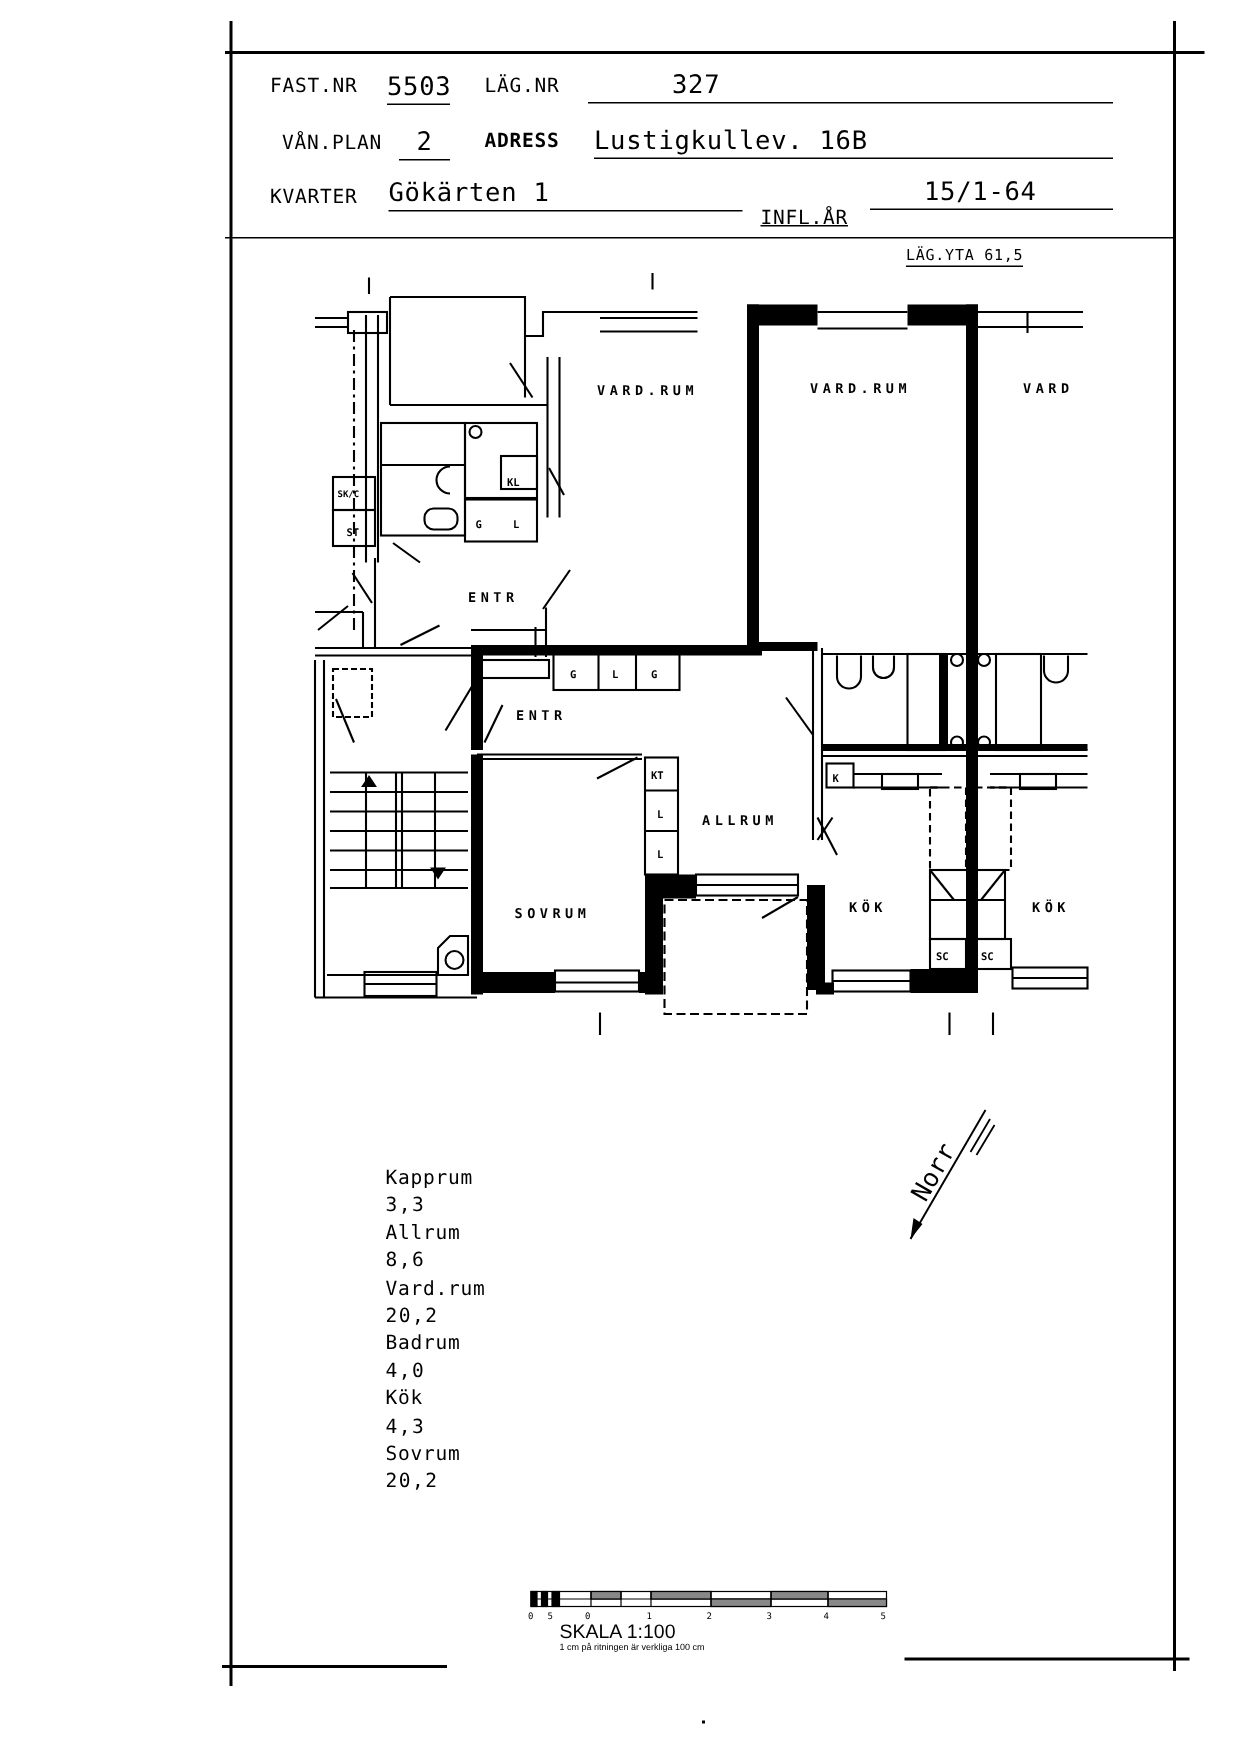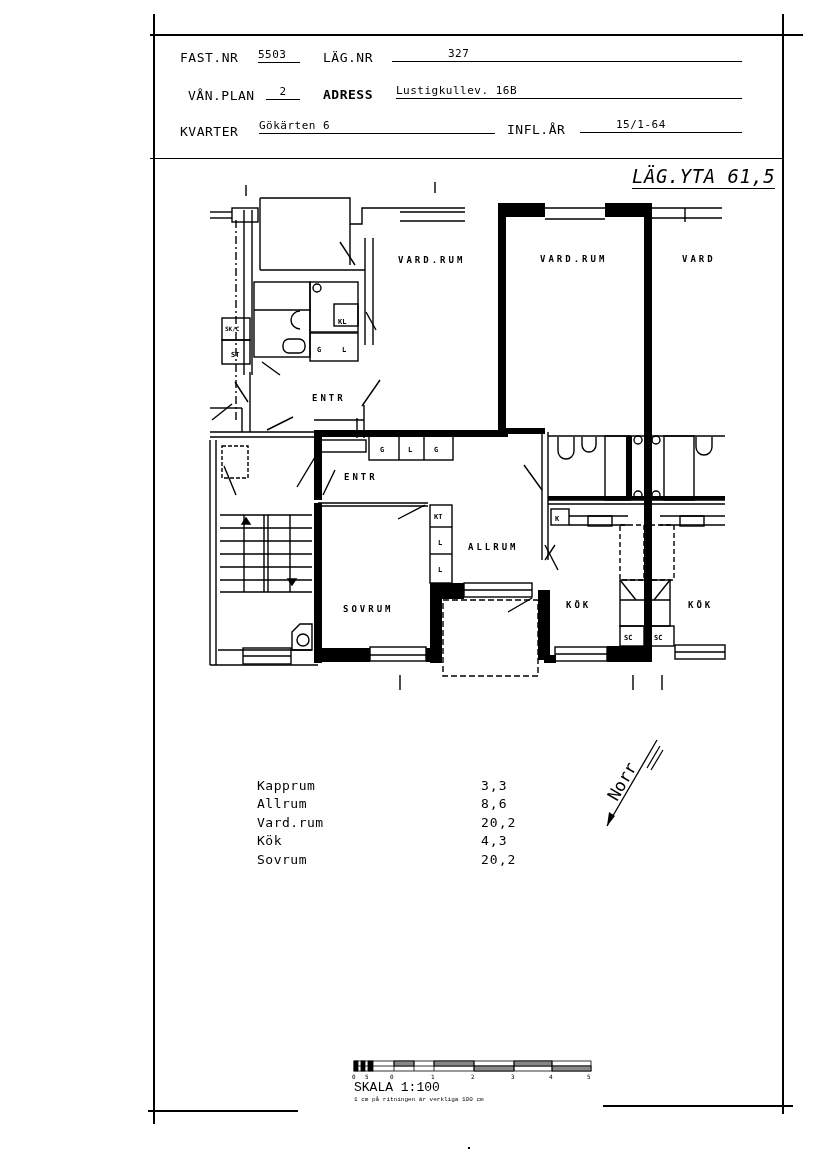--- a/index.html
+++ b/index.html
@@ -1,26 +1,26 @@
 <!DOCTYPE html>
 <html><head>
 <meta charset="utf-8">
 <style>
   html, body { margin: 0; padding: 0; background: #ffffff; }
   body { width: 827px; height: 1169px; position: relative; overflow: hidden;
          font-family: "DejaVu Sans Mono", monospace; color: #000; }
   .abs { position: absolute; }
   .frame-line { position: absolute; background: #000; }
   .hdr-label { position: absolute; font-family: "DejaVu Sans Mono", monospace; font-size: 13px; letter-spacing: 0.5px; }
-  .hdr-value { position: absolute; font-family: "DejaVu Sans Mono", monospace; font-size: 11px; letter-spacing: 0.5px; border-bottom: 1.5px solid #000; padding-bottom: 1px; }
+  .hdr-value { position: absolute; font-family: "DejaVu Sans Mono", monospace; font-size: 17px; letter-spacing: 0.5px; border-bottom: 1.5px solid #000; padding-bottom: 1px; }
   .area-table { position: absolute; left: 257px; top: 777px; font-family: "DejaVu Sans Mono", monospace; font-size: 13px; line-height: 18.4px; }
-  .area-row { display: flex; }
+  .area-row { display: flex; flex-direction: column; }
   .area-name { width: 224px; letter-spacing: 0.5px; }
   .area-val { letter-spacing: 1px; }
-  .scale-text { position: absolute; font-family: Liberation Mono, monospace; }
+  .scale-text { position: absolute; font-family: Liberation Sans, sans-serif; margin-left: 19px; }
   svg text { font-family: "DejaVu Sans Mono", monospace; }
 </style>
 </head>
 <body>
 
 <div class="frame-line" style="left:150px; top:34px; width:653px; height:2px;"></div>
 <div class="frame-line" style="left:153px; top:14px; width:1.5px; height:1110px;"></div>
 <div class="frame-line" style="left:782px; top:14px; width:2px; height:1100px;"></div>
 <div class="frame-line" style="left:150px; top:158px; width:633px; height:1.3px;"></div>
 <div class="frame-line" style="left:148px; top:1110px; width:150px; height:1.5px;"></div>
@@ -31,26 +31,26 @@
   <span class="hdr-value" style="left:258px; top:48px; width:42px;">5503</span>
   <span class="hdr-label" style="left:323px; top:50px;">LÄG.NR</span>
   <span class="hdr-value" style="left:392px; top:47px; width:350px; padding-left:56px; box-sizing:border-box;">327</span>
 
   <span class="hdr-label" style="left:188px; top:88px;">VÅN.PLAN</span>
   <span class="hdr-value" style="left:266px; top:85px; width:34px; text-align:center;">2</span>
   <span class="hdr-label" style="left:323px; top:87px;font-weight:bold;">ADRESS</span>
   <span class="hdr-value" style="left:396px; top:84px; width:346px;">Lustigkullev. 16B</span>
 
   <span class="hdr-label" style="left:180px; top:124px;">KVARTER</span>
-  <span class="hdr-value" style="left:259px; top:119px; width:236px;">Gökärten 6</span>
-  <span class="hdr-label" style="left:507px; top:122px;">INFL.ÅR</span>
+  <span class="hdr-value" style="left:259px; top:119px; width:236px;">Gökärten 1</span>
+  <span class="hdr-label" style="left:507px; top:138px;text-decoration:underline;">INFL.ÅR</span>
   <span class="hdr-value" style="left:580px; top:118px; width:162px; padding-left:36px; box-sizing:border-box;">15/1-64</span>
 </div>
 
-<span class="hdr-value" style="left:632px; top:165px; font-size:19px; border-bottom-width:1.5px;font-style:italic;">LÄG.YTA 61,5</span>
+<span class="hdr-value" style="left:604px; top:165px; font-size:10px; border-bottom-width:1.5px;">LÄG.YTA 61,5</span>
 
 <svg class="abs" style="left:0; top:0;" width="827" height="1169" viewBox="0 0 827 1169">
   <g fill="none" stroke="#000" stroke-width="1.4">
 
     <line x1="210" y1="212" x2="232" y2="212"></line>
     <line x1="210" y1="218" x2="232" y2="218"></line>
     <rect x="232" y="208" width="26" height="14"></rect>
     <polyline points="260,198 350,198 350,224 362,224 362,208 400,208"></polyline>
     <line x1="400" y1="208" x2="465" y2="208"></line>
     <line x1="400" y1="221" x2="465" y2="221"></line>
@@ -250,20 +250,24 @@
   </div>
   <div class="area-row">
     <span class="area-name">Allrum</span>
     <span class="area-val">8,6</span>
   </div>
   <div class="area-row">
     <span class="area-name">Vard.rum</span>
     <span class="area-val">20,2</span>
   </div>
   <div class="area-row">
+    <span class="area-name">Badrum</span>
+    <span class="area-val">4,0</span>
+  </div>
+  <div class="area-row">
     <span class="area-name">Kök</span>
     <span class="area-val">4,3</span>
   </div>
   <div class="area-row">
     <span class="area-name">Sovrum</span>
     <span class="area-val">20,2</span>
   </div>
 </div>
 
 <svg class="abs" style="left:595px; top:730px;" width="80" height="110" viewBox="0 0 80 110">

